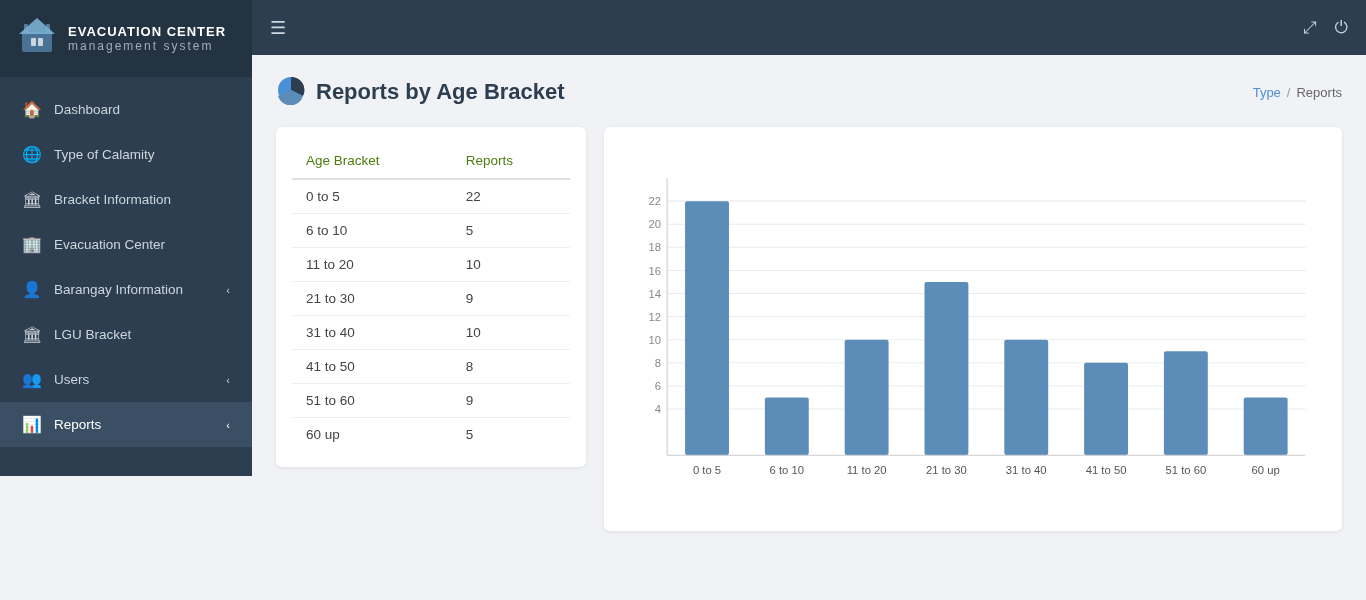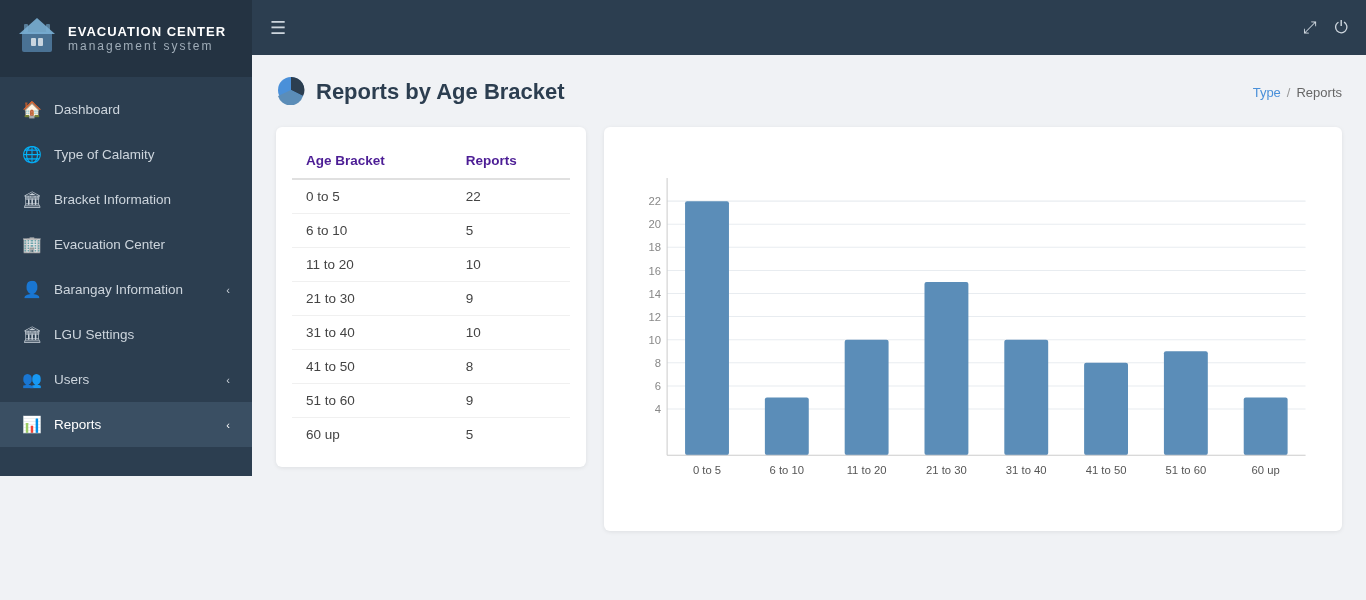--- a/index.html
+++ b/index.html
@@ -141,22 +141,22 @@
     }
     .data-table {
       width: 100%;
       border-collapse: collapse;
       font-size: 13.5px;
     }
     .data-table th {
       background: #fff;
       padding: 10px 14px;
       text-align: left;
-      font-weight: 700;
-      color: #4c1d95;
+      font-weight: 400;
+      color: #4d7c0f;
       border-bottom: 2px solid #e0e0e0;
     }
     .data-table td {
       padding: 9px 14px;
       border-bottom: 1px solid #f0f0f0;
       color: #444;
     }
     .data-table tr:last-child td { border-bottom: none; }
 
     
@@ -220,21 +220,21 @@
     <span>Evacuation Center</span>
 
   </div>
       <div class="nav-item">
     <span class="nav-icon">👤</span>
     <span>Barangay Information</span>
     <span class="nav-arrow">‹</span>
   </div>
       <div class="nav-item">
     <span class="nav-icon">🏛</span>
-    <span>LGU Settings</span>
+    <span>LGU Bracket</span>
 
   </div>
       <div class="nav-item">
     <span class="nav-icon">👥</span>
     <span>Users</span>
     <span class="nav-arrow">‹</span>
   </div>
       <div class="nav-item active">
     <span class="nav-icon">📊</span>
     <span>Reports</span>

